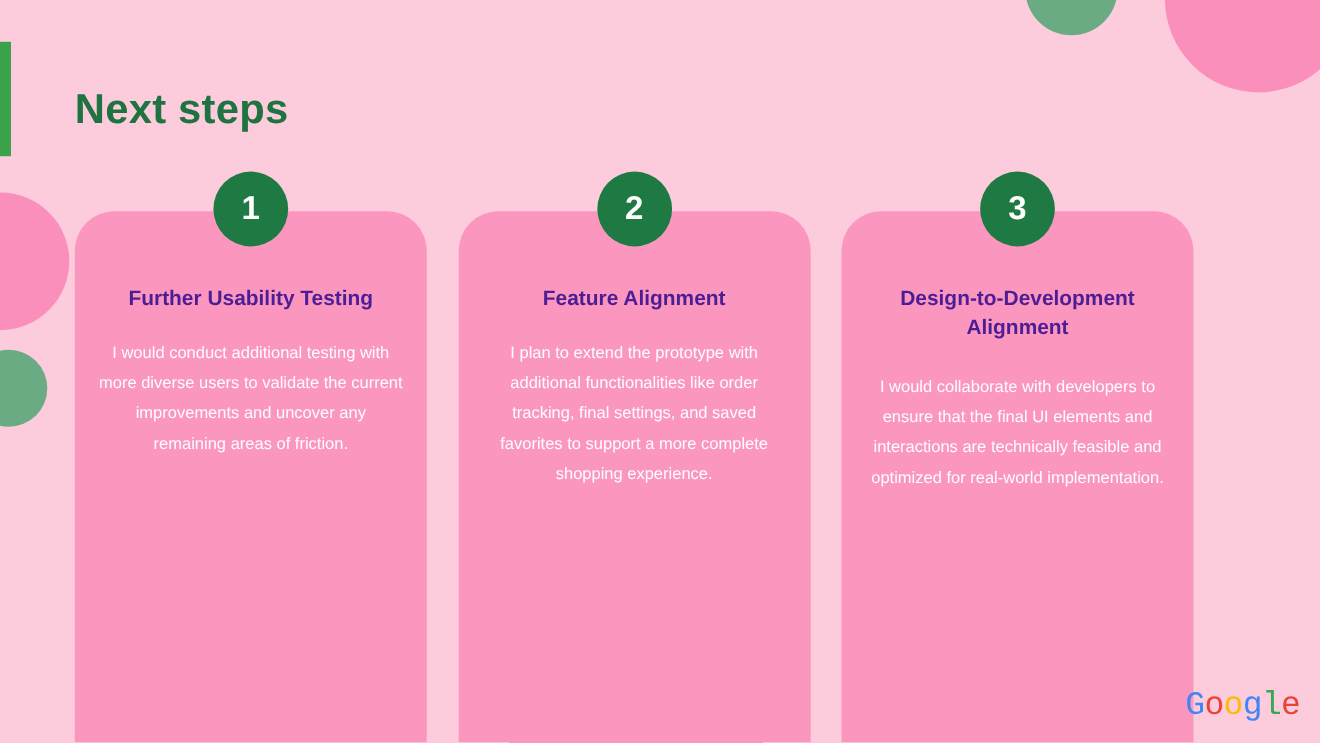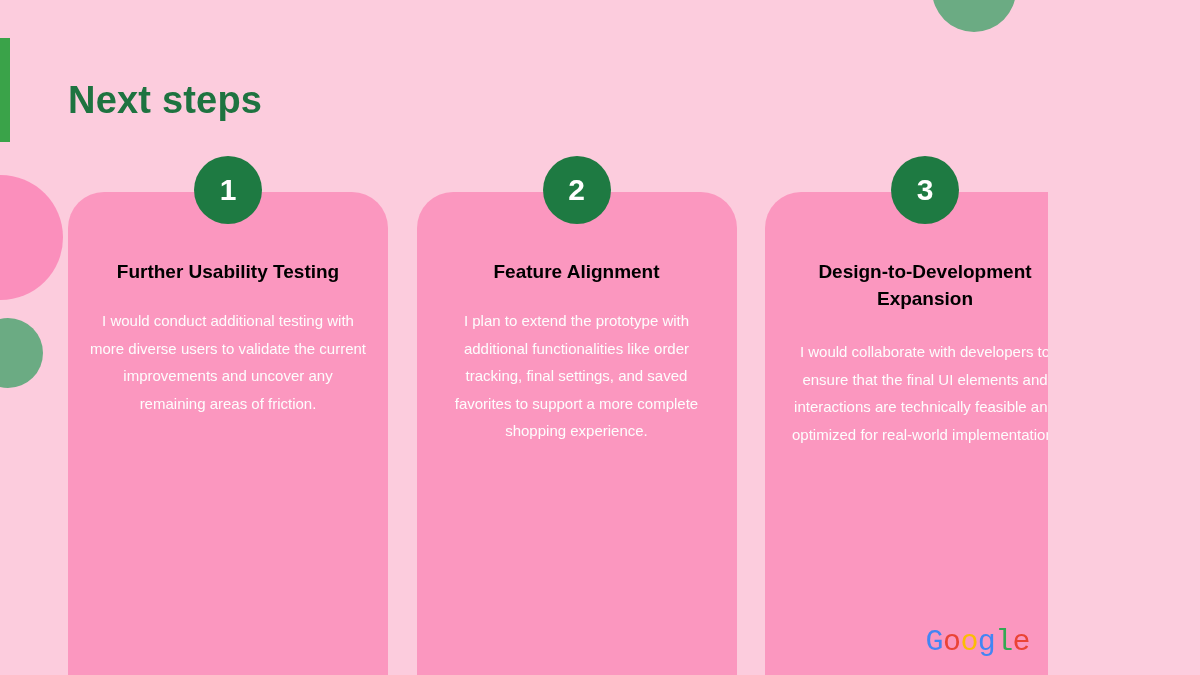--- a/index.html
+++ b/index.html
@@ -10,21 +10,21 @@
   body {
     width: 1200px;
     height: 675px;
     overflow: hidden;
     font-family: "Liberation Sans", sans-serif;
     background: #fcccdd;
   }
 
   #slide {
     position: relative;
-    width: 1048px;
+    width: 1200px;
     height: 675px;
     background: #fcccdd;
     overflow: hidden;
   }
 
   
   .deco { position: absolute; }
 
   .deco-accent-bar {
     left: 0px;
@@ -119,21 +119,21 @@
     font-weight: bold;
     line-height: 68px;
     text-align: center;
   }
 
   .card-heading {
     margin: 0;
     font-size: 19px;
     line-height: 27px;
     font-weight: bold;
-    color: #000000;
+    color: #4c1d95;
   }
 
   .card-body {
     margin: 22px 0 0 0;
     font-size: 15px;
     line-height: 27.5px;
     color: #fdfdfd;
     font-weight: normal;
   }
 
@@ -181,21 +181,21 @@
     </div>
 
     <div class="card">
       <div class="card-badge">2</div>
       <h2 class="card-heading">Feature Alignment</h2>
       <p class="card-body">I plan to extend the prototype with additional functionalities like order tracking, final settings, and saved favorites to support a more complete shopping experience.</p>
     </div>
 
     <div class="card card--tight">
       <div class="card-badge">3</div>
-      <h2 class="card-heading">Design-to-Development Expansion</h2>
+      <h2 class="card-heading">Design-to-Development Alignment</h2>
       <p class="card-body">I would collaborate with developers to ensure that the final UI elements and interactions are technically feasible and optimized for real-world implementation.</p>
     </div>
 
   </div>
 
   <div class="google-logo">
     <span class="g-blue">G</span><span class="g-red">o</span><span class="g-yellow">o</span><span class="g-blue">g</span><span class="g-green">l</span><span class="g-red">e</span>
   </div>
 
 </div>

